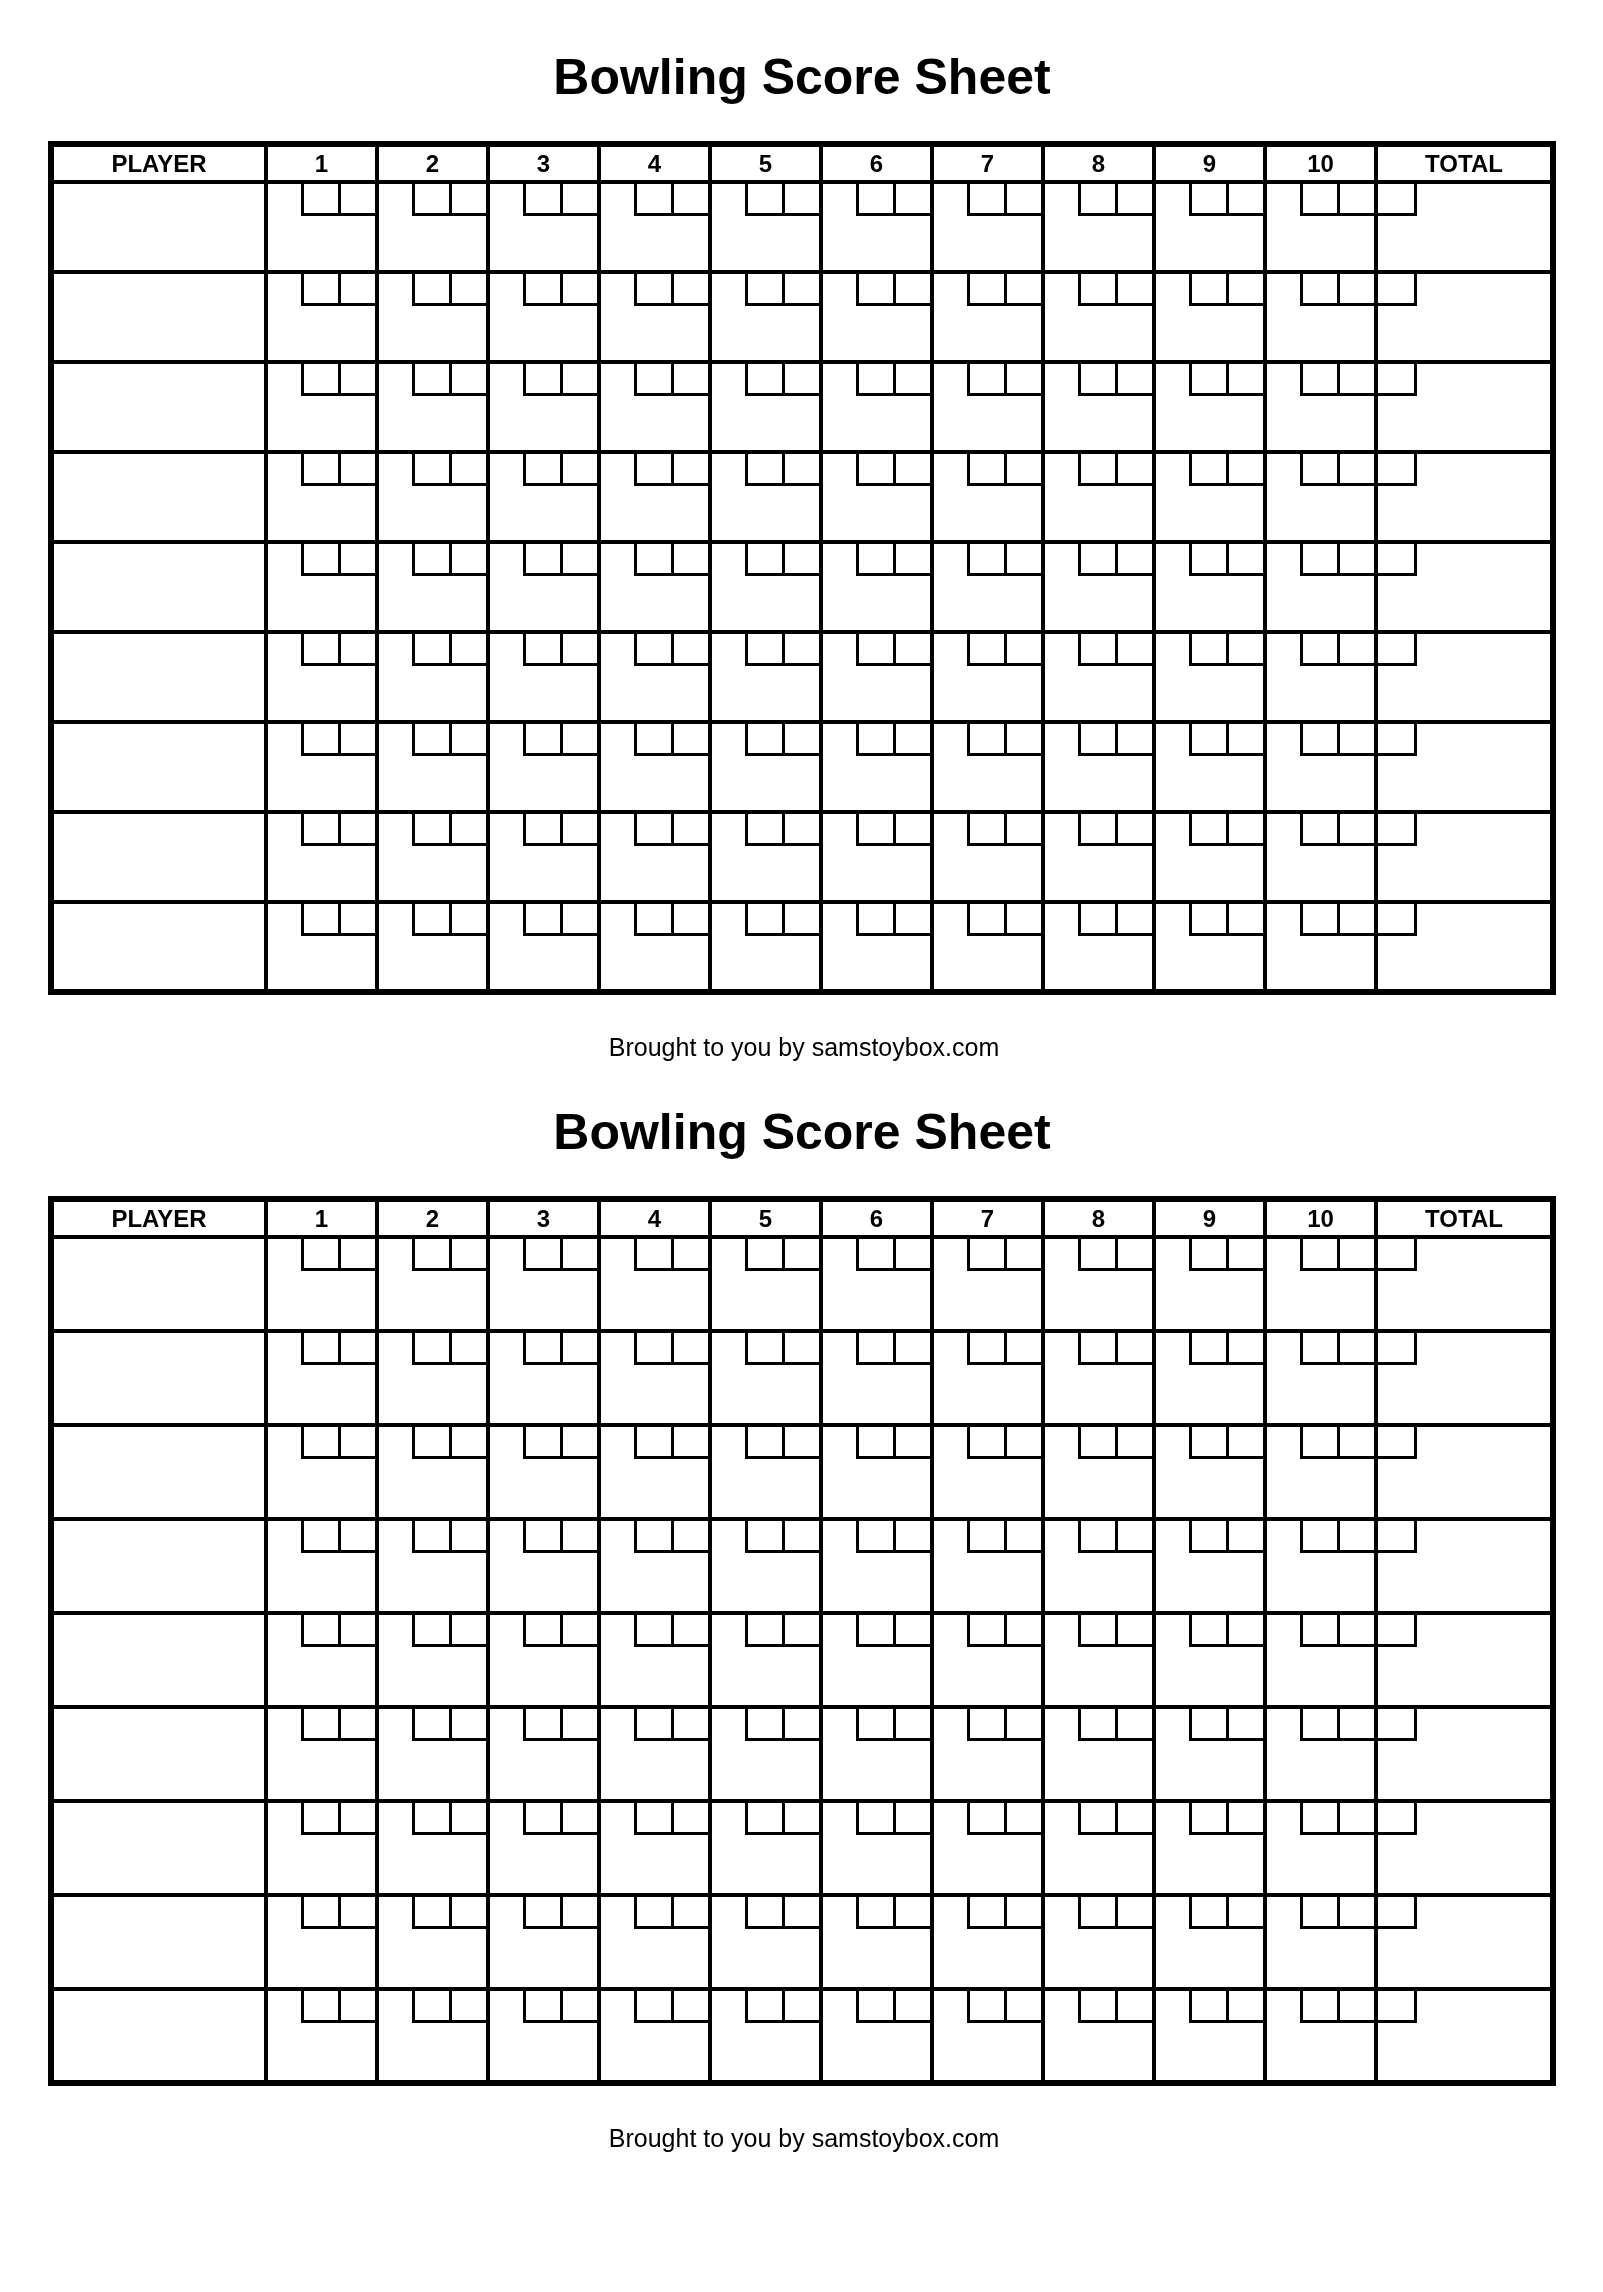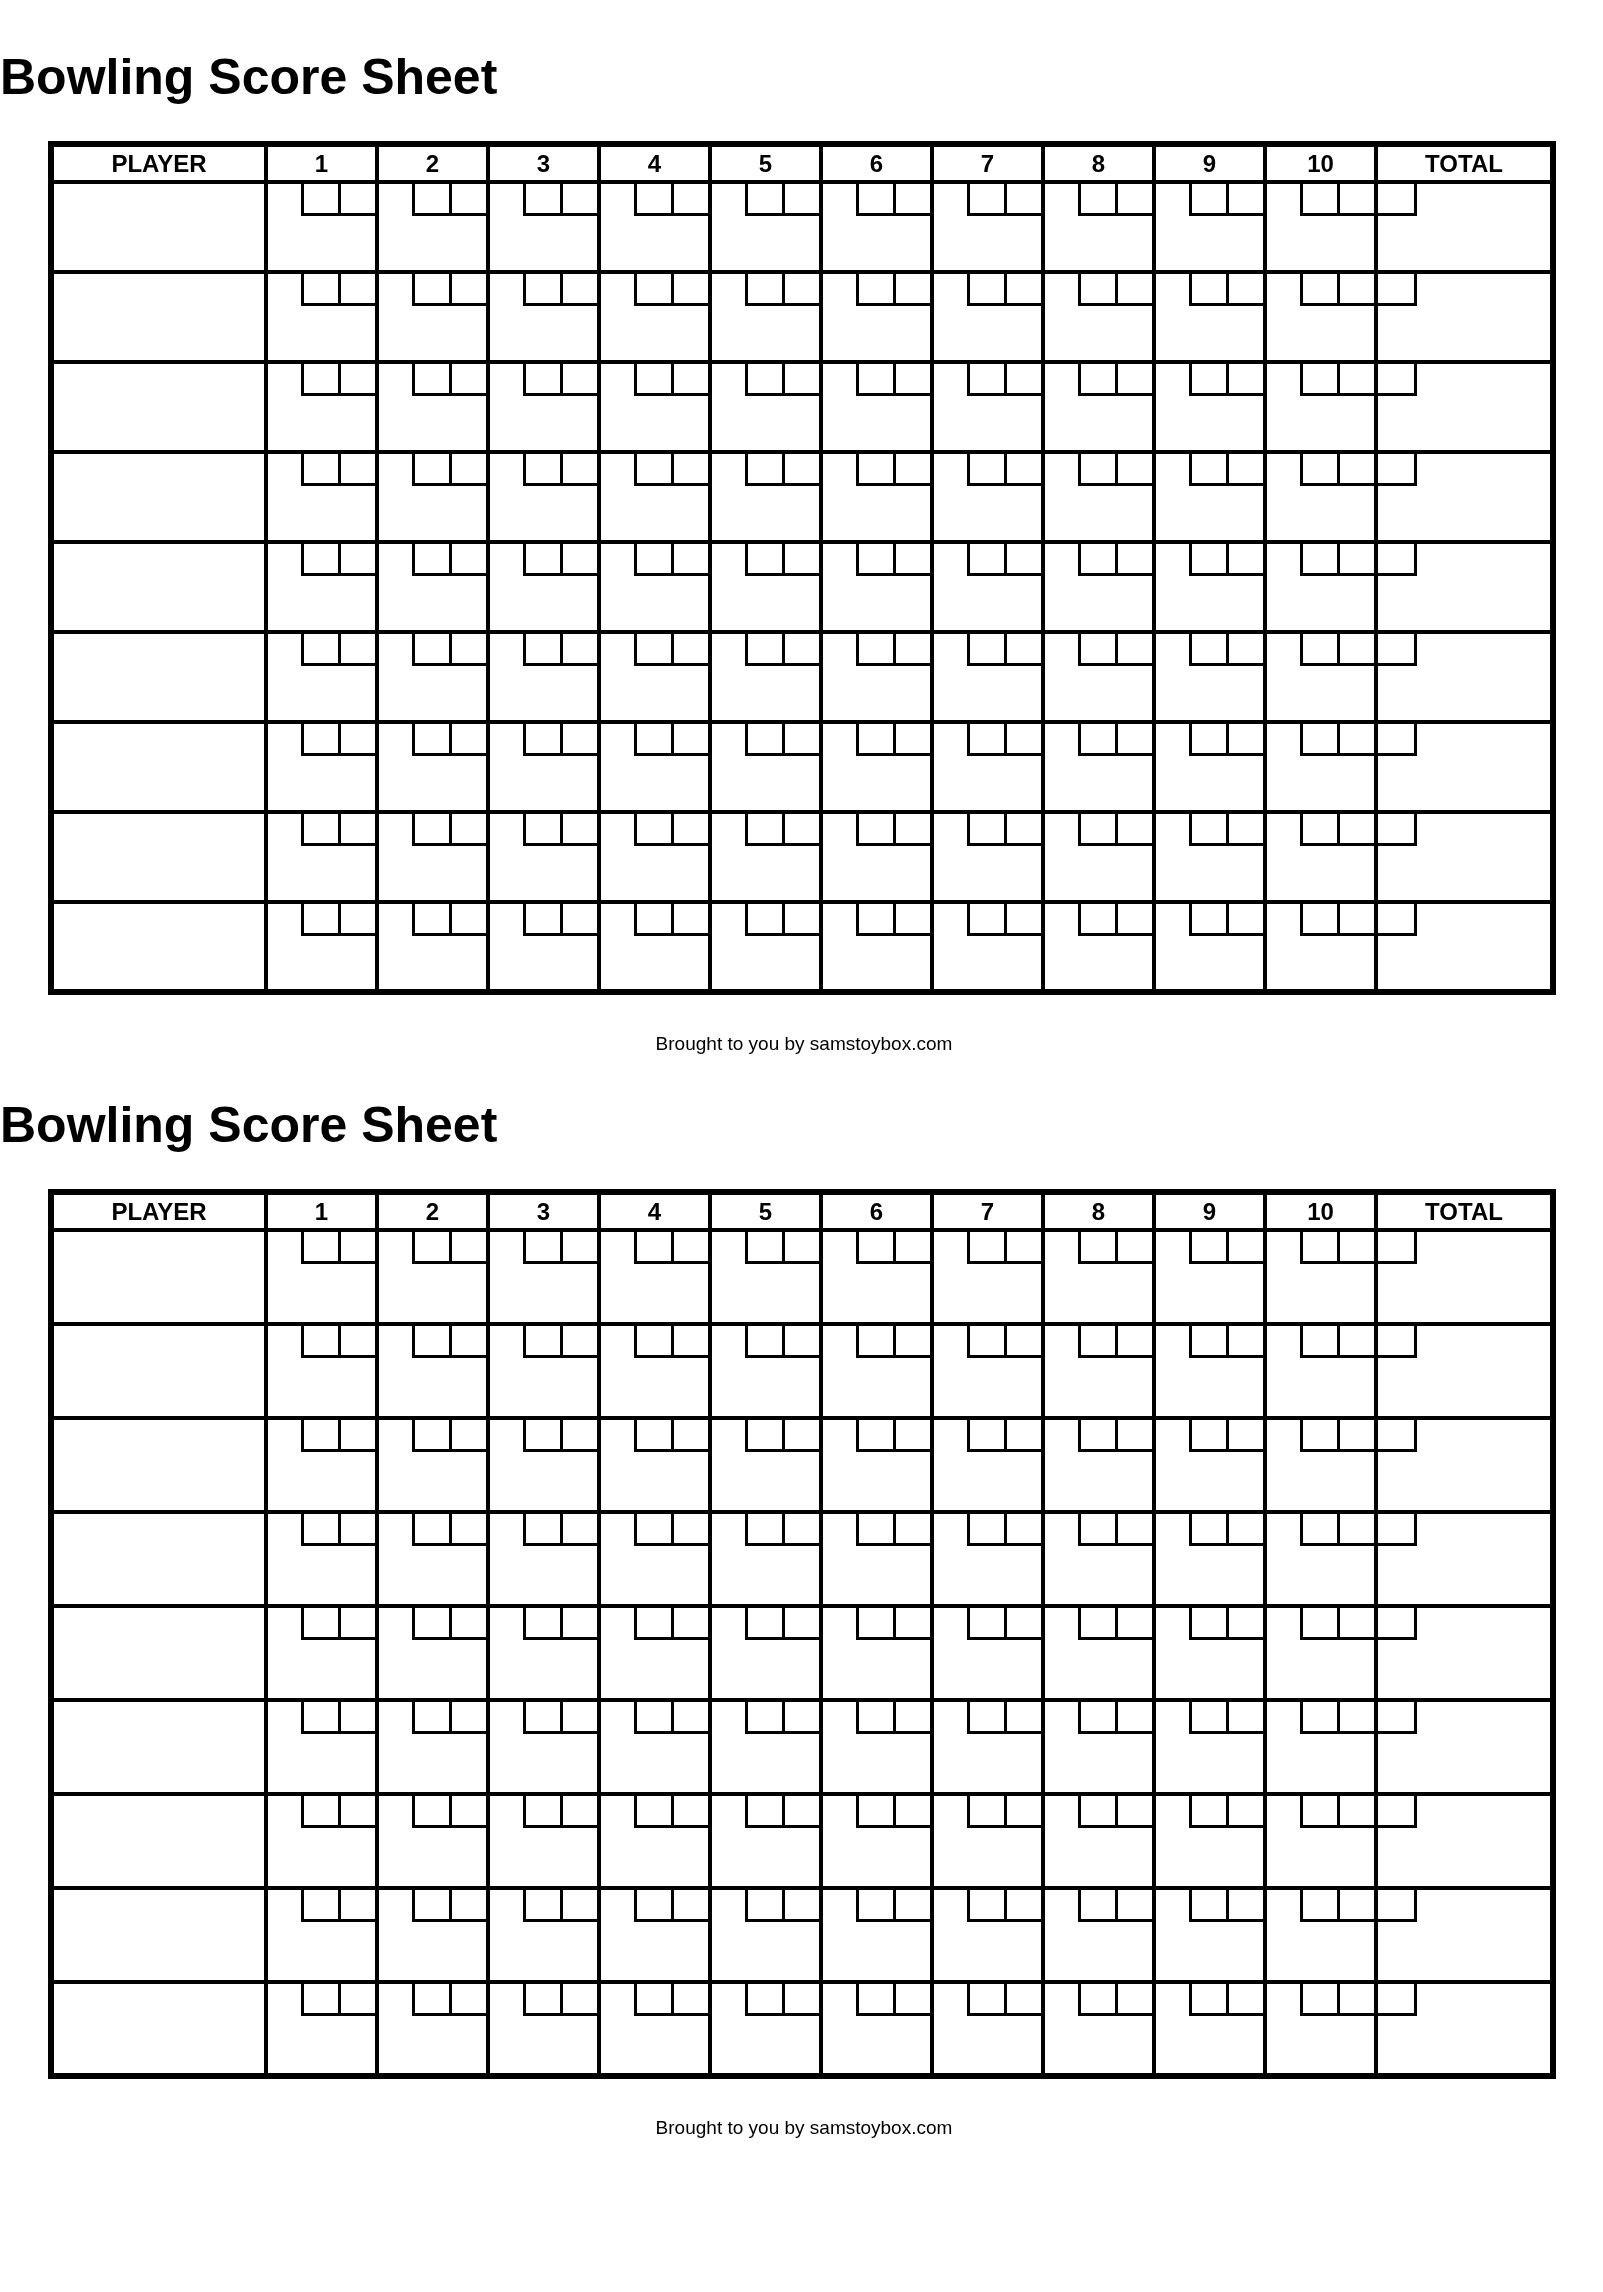--- a/index.html
+++ b/index.html
@@ -12,21 +12,21 @@
     font-family: "Liberation Sans", sans-serif;
     overflow: hidden;
   }
 
   .sheet { }
   .sheet--1 { padding-top: 52px; }
   .sheet--2 { margin-top: 45px; }
 
   .sheet-title {
     margin: 0 0 39px 0;
-    text-align: left;
+    text-align: center;
     font-size: 50px;
     font-weight: 700;
     line-height: 1.0;
     letter-spacing: 0;
   }
 
   .score-table {
     table-layout: fixed;
     border-collapse: collapse;
     margin: 4px auto;
@@ -75,21 +75,21 @@
     left: 0;
     width: 39px;
     height: 32px;
     border-right: 3.6px solid #000;
     border-bottom: 3.6px solid #000;
   }
 
   .sheet-footer {
     margin: 38px 0 0 4px;
     text-align: center;
-    font-size: 19px;
+    font-size: 25px;
     font-weight: 400;
   }
 </style>
 </head>
 <body>
 
 <section class="sheet sheet--1">
   <h1 class="sheet-title">Bowling Score Sheet</h1>
   <table class="score-table">
       <colgroup>

